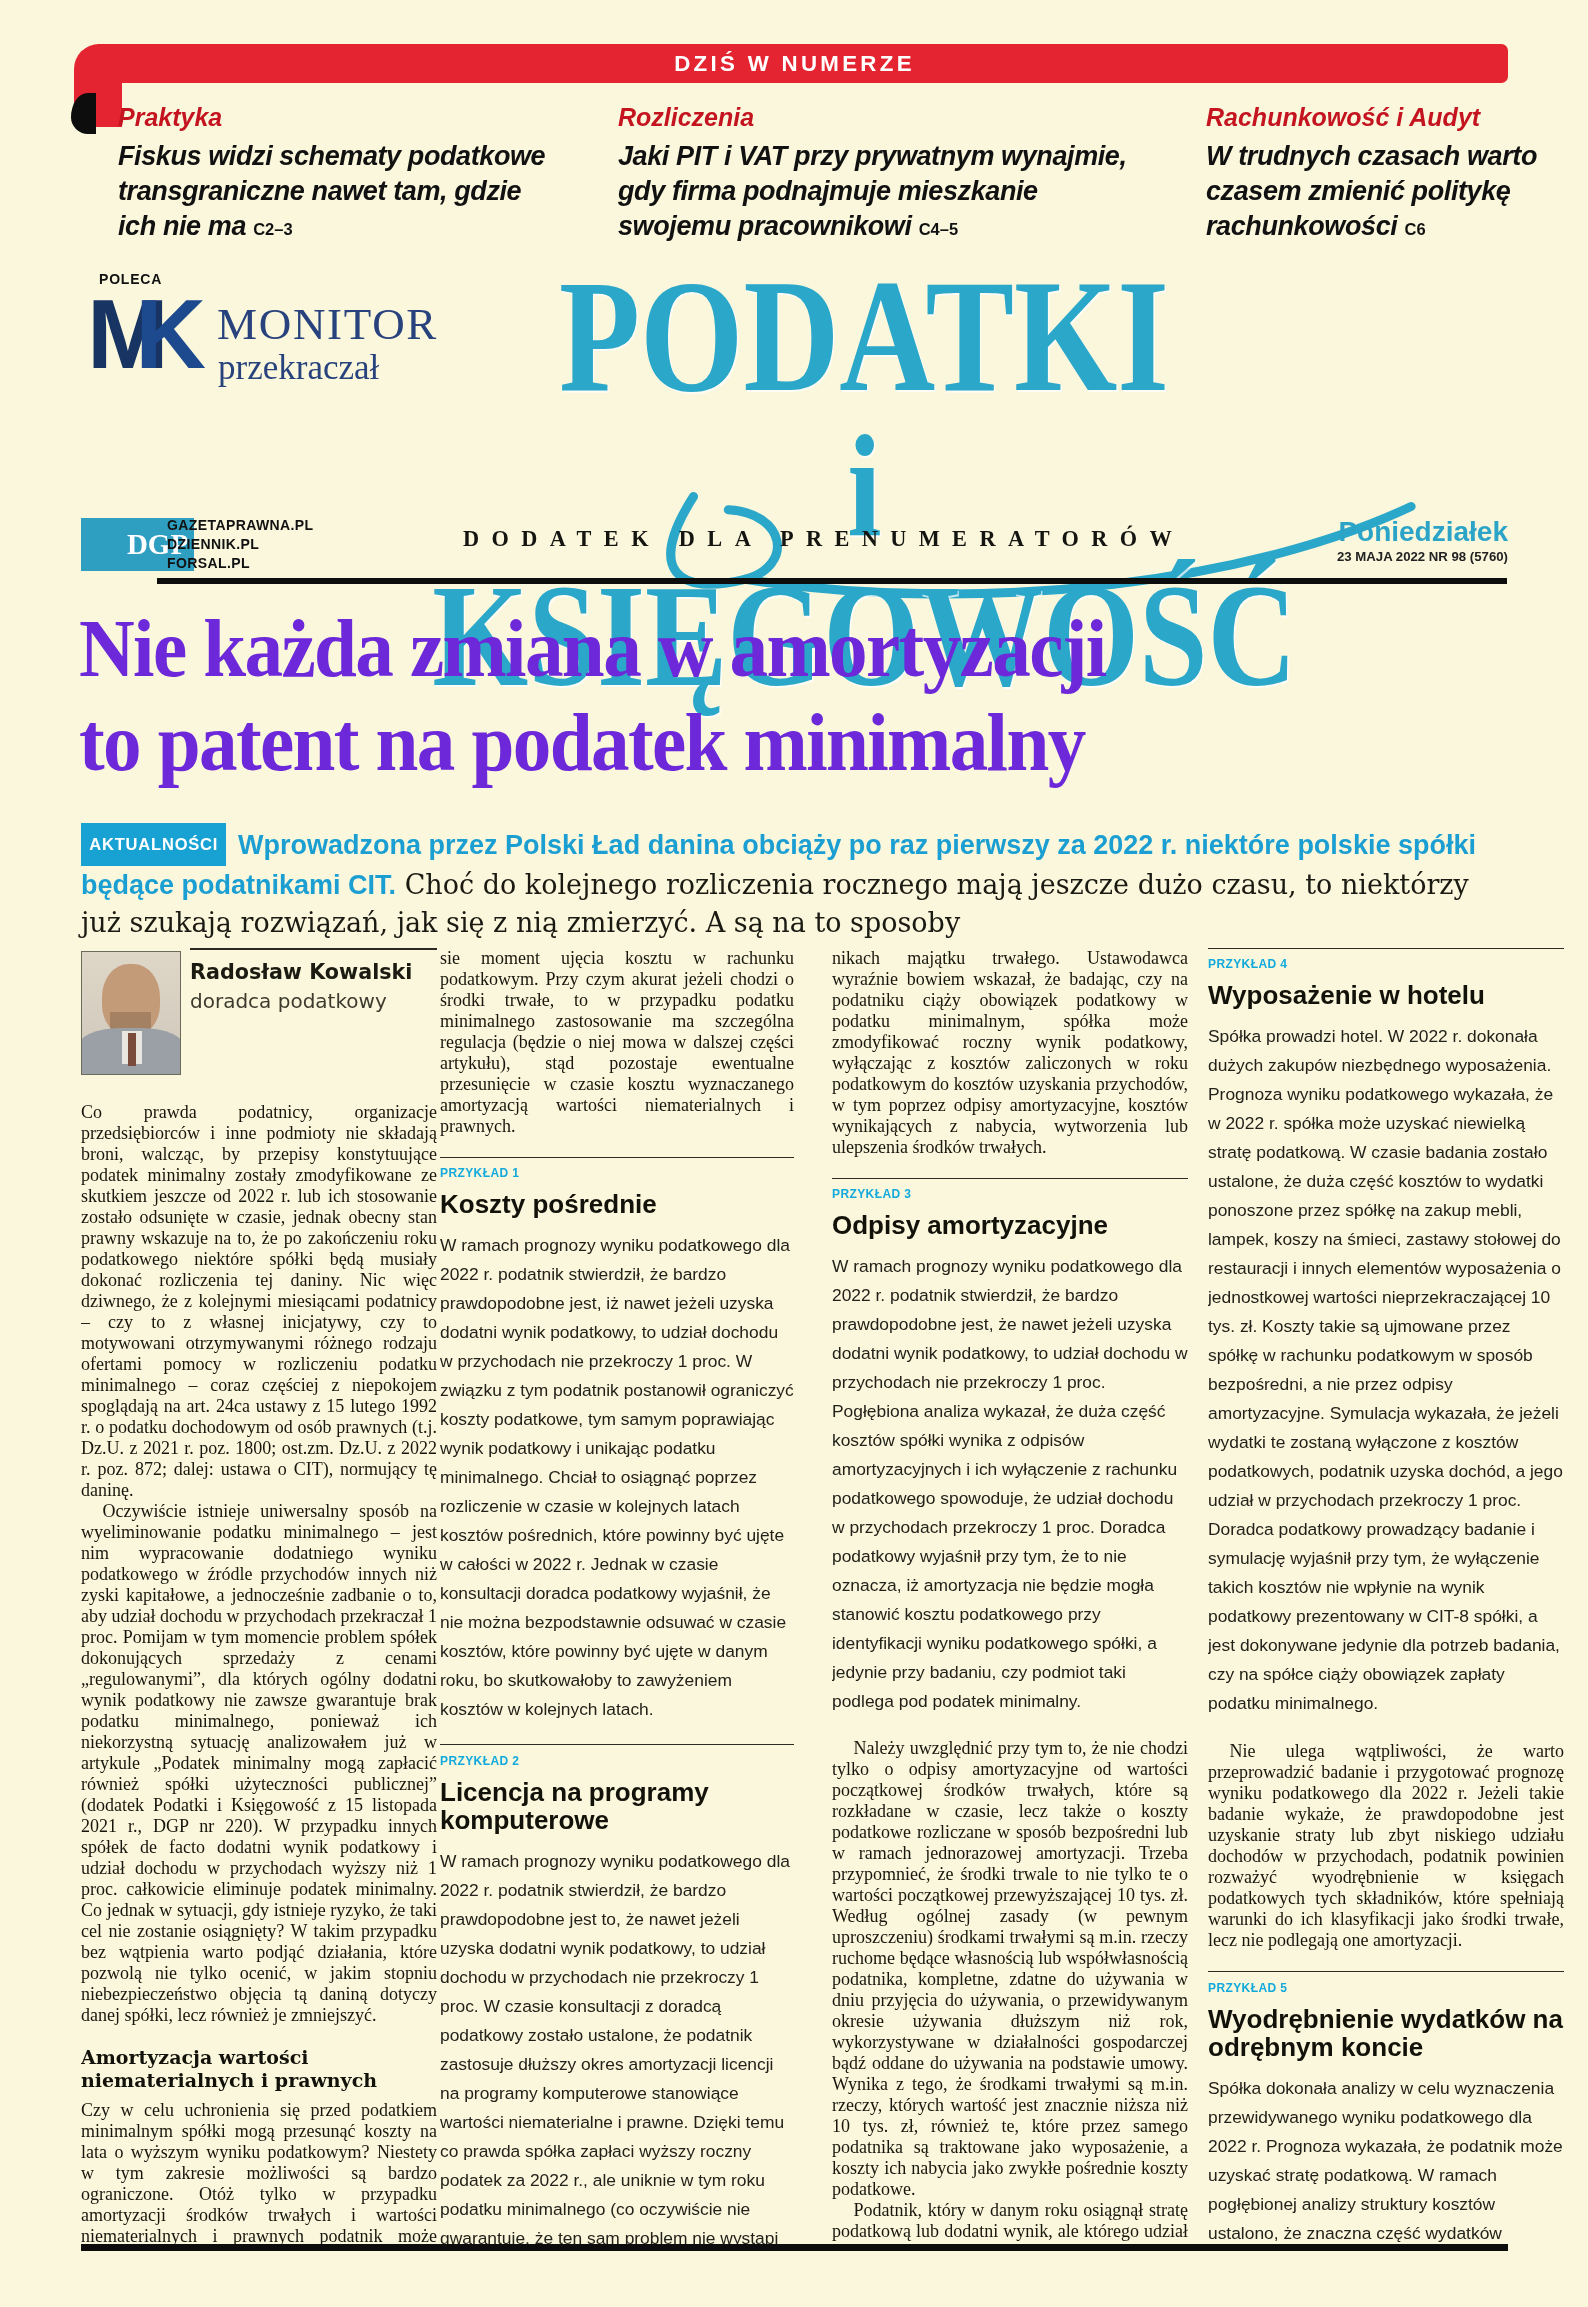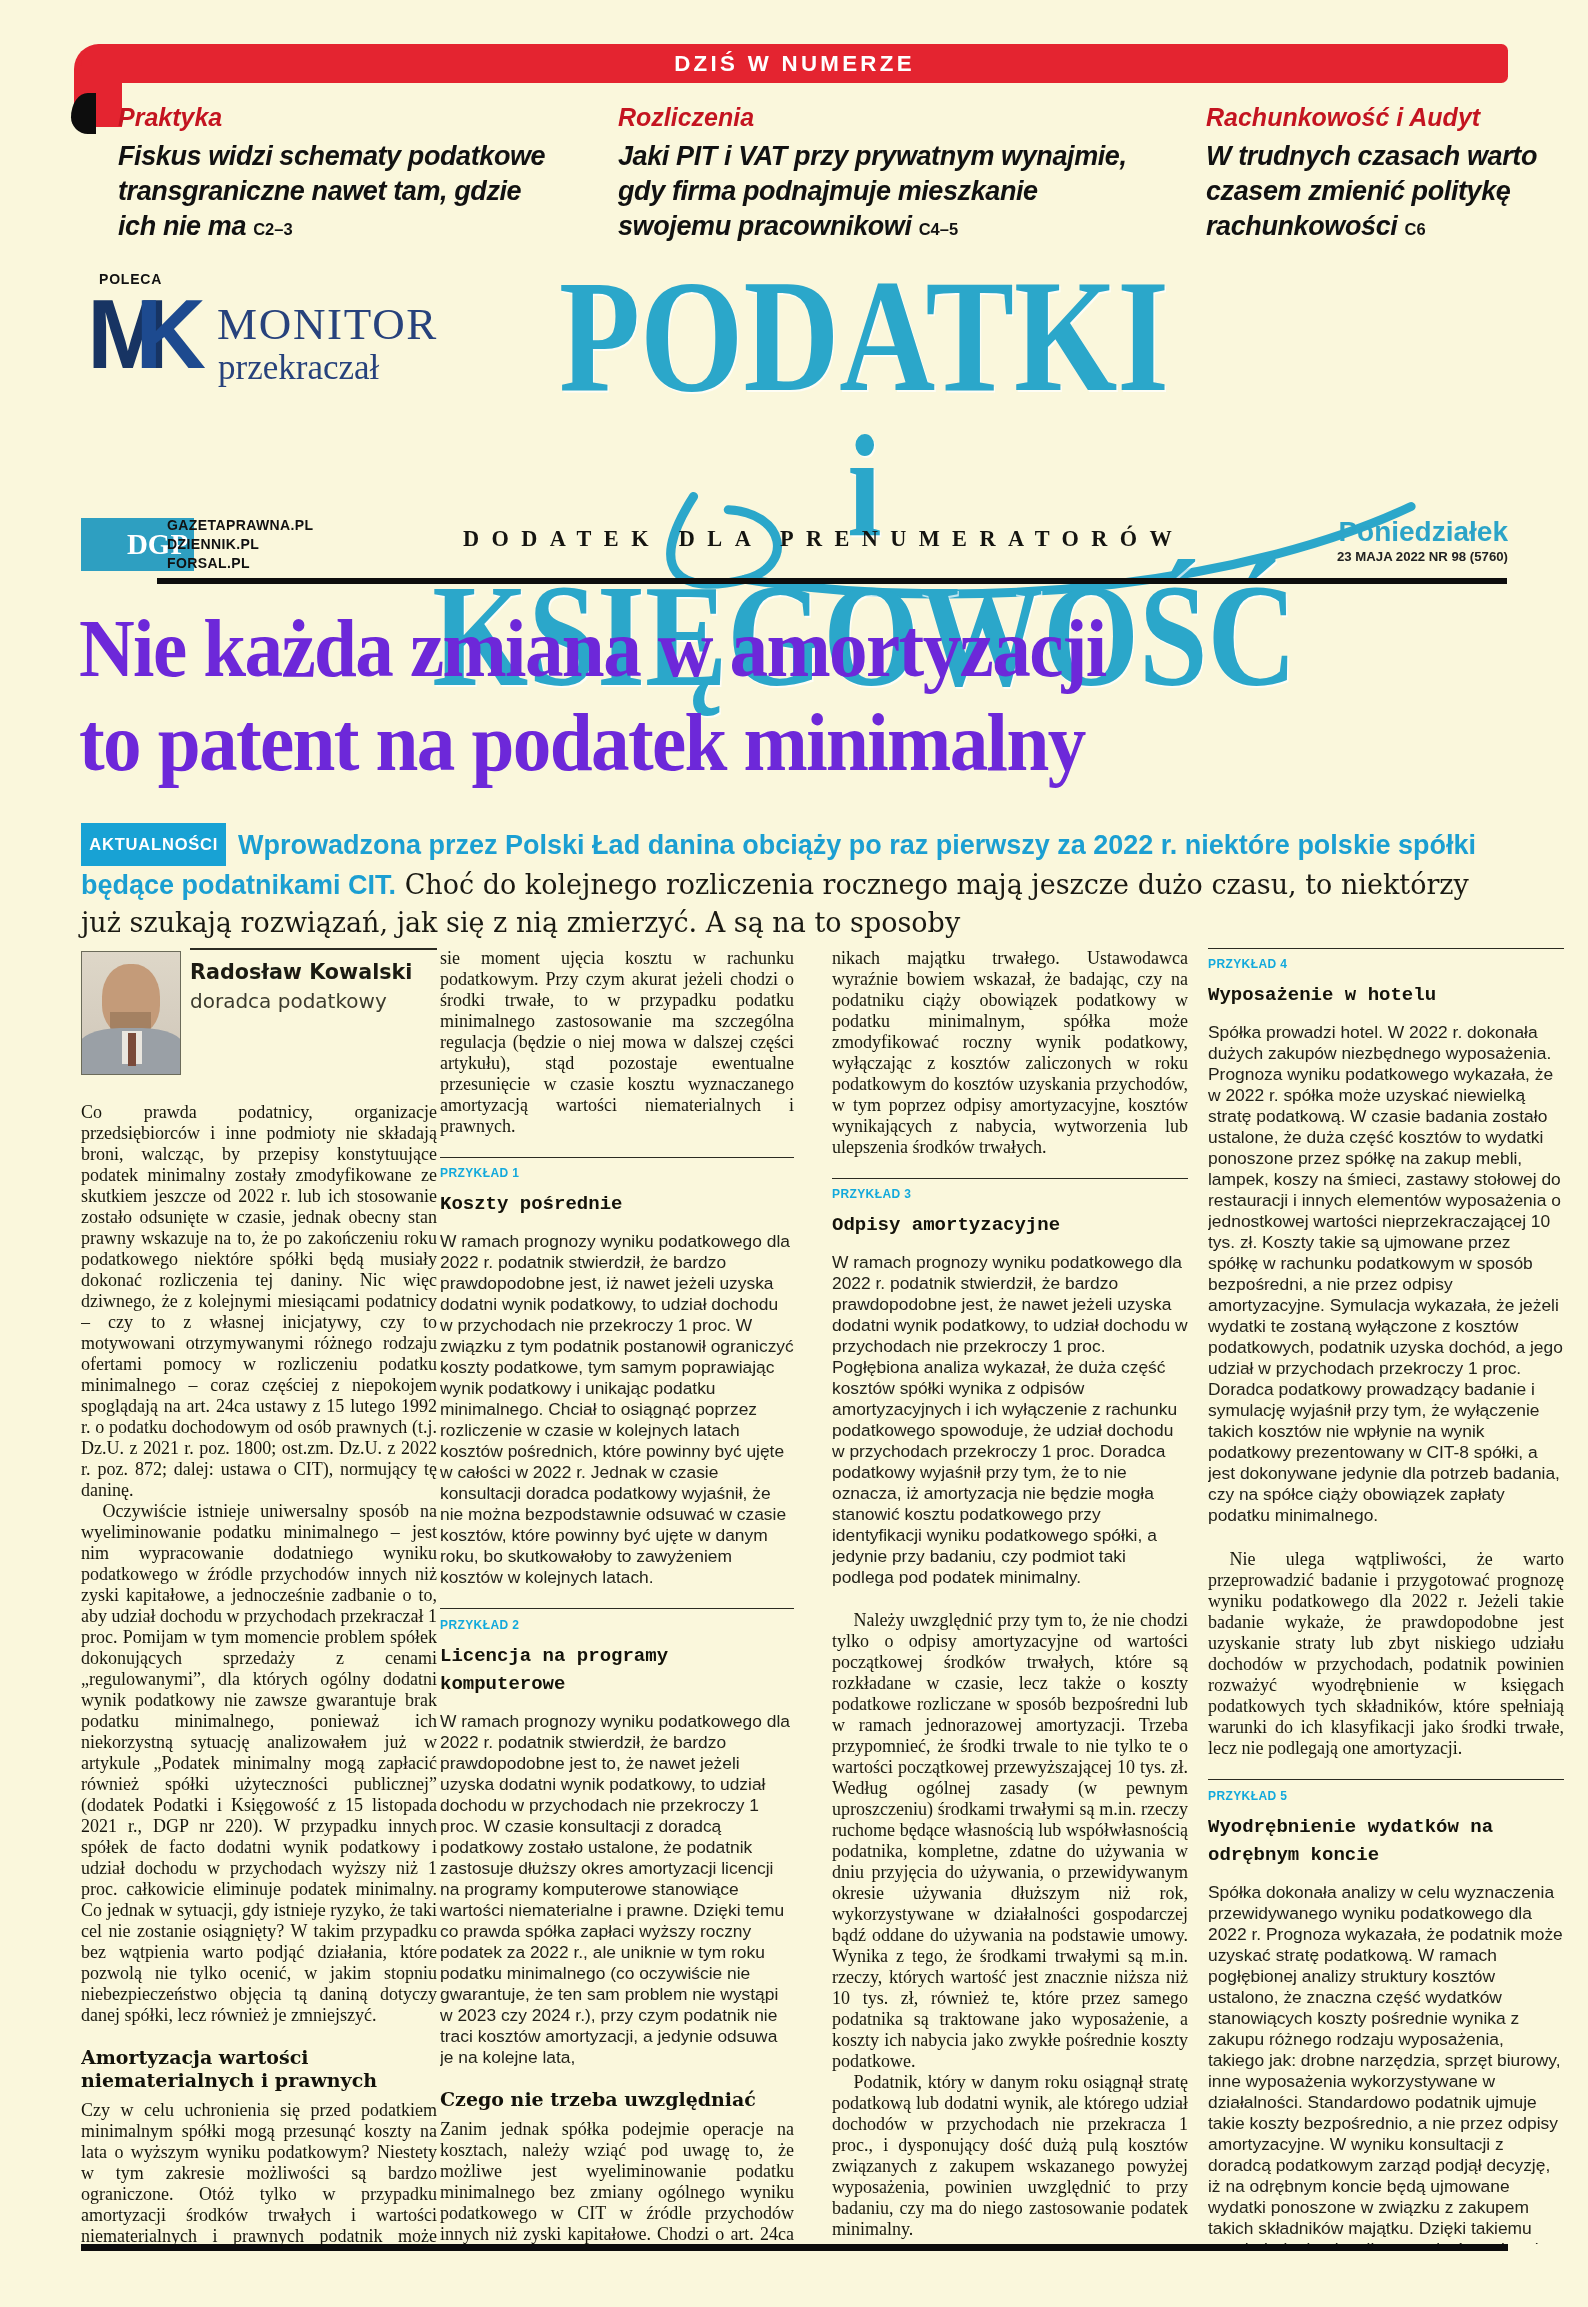--- a/index.html
+++ b/index.html
@@ -71,23 +71,23 @@
 
   .body-serif{font-family:"Liberation Serif",serif;font-size:18px;line-height:21px;
           text-align:justify;color:#17160c;margin:0;}
   .indent{text-indent:21.5px;}
   .subhead{font-family:"DejaVu Serif",serif;font-weight:700;font-size:19px;line-height:23px;
           margin:20px 0 8.3px;color:#13120a;}
 
   .example{margin-top:20px;border-top:1.7px solid #2b2b22;padding-top:6.6px;}
   .ex-label{font-family:"Liberation Sans",sans-serif;font-weight:700;font-size:12px;
           letter-spacing:0.4px;color:#12A9DC;margin:1.7px 0 10px;}
-  .ex-title{font-family:Liberation Mono, monospace;font-weight:700;font-size:19px;line-height:28px;
+  .ex-title{font-family:Liberation Sans, sans-serif;font-weight:700;font-size:26px;line-height:28px;
           margin:0 0 13.2px;color:#13120a;}
-  .ex-body{font-family:"Liberation Sans",sans-serif;font-size:17.4px;line-height:21px;
+  .ex-body{font-family:"Liberation Sans",sans-serif;font-size:17.4px;line-height:29px;
           text-align:left;color:#23221a;margin:0;}
 
   
   .author{position:relative;height:142px;}
   .photo{position:absolute;left:0;top:3.3px;width:98px;height:122px;border:0.8px solid #6b6b5a;
          background:linear-gradient(180deg,#ded7c8 0%,#d6cec0 55%,#cfc6b8 100%);overflow:hidden;}
   .photo .head{position:absolute;left:20px;top:11.6px;width:58px;height:71px;background:#c49b79;
          border-radius:46% 46% 42% 42%;}
   .photo .beard{position:absolute;left:28px;top:60px;width:41px;height:25px;background:#8a6b50;
          border-radius:0 0 40% 40%;opacity:.55;}

